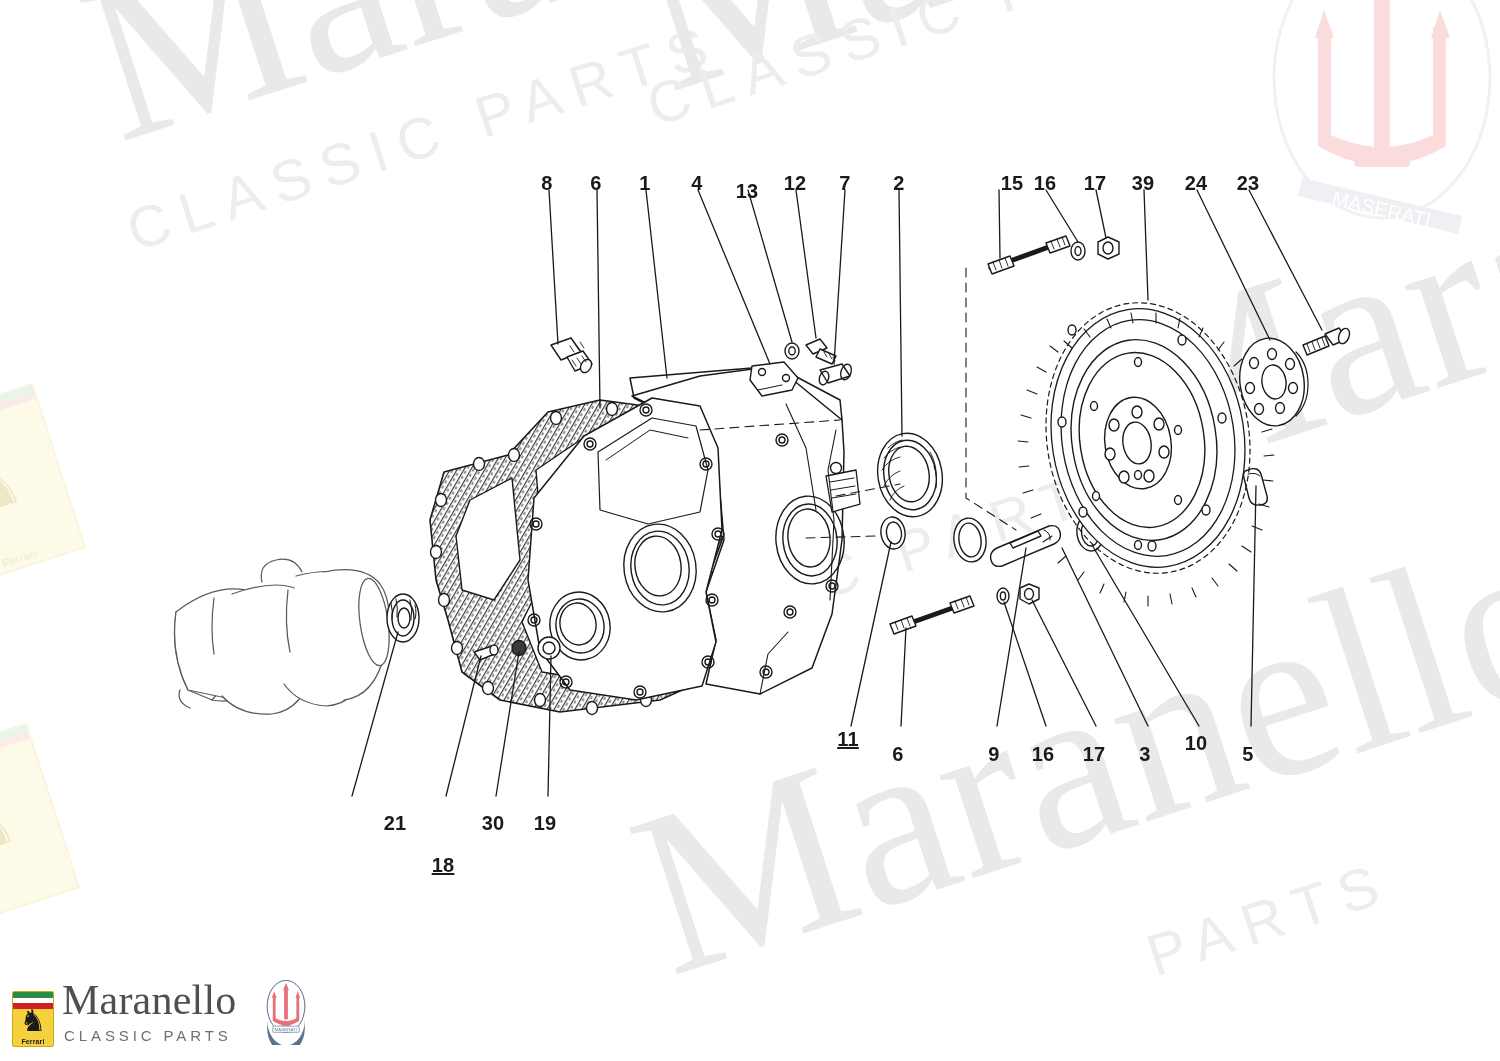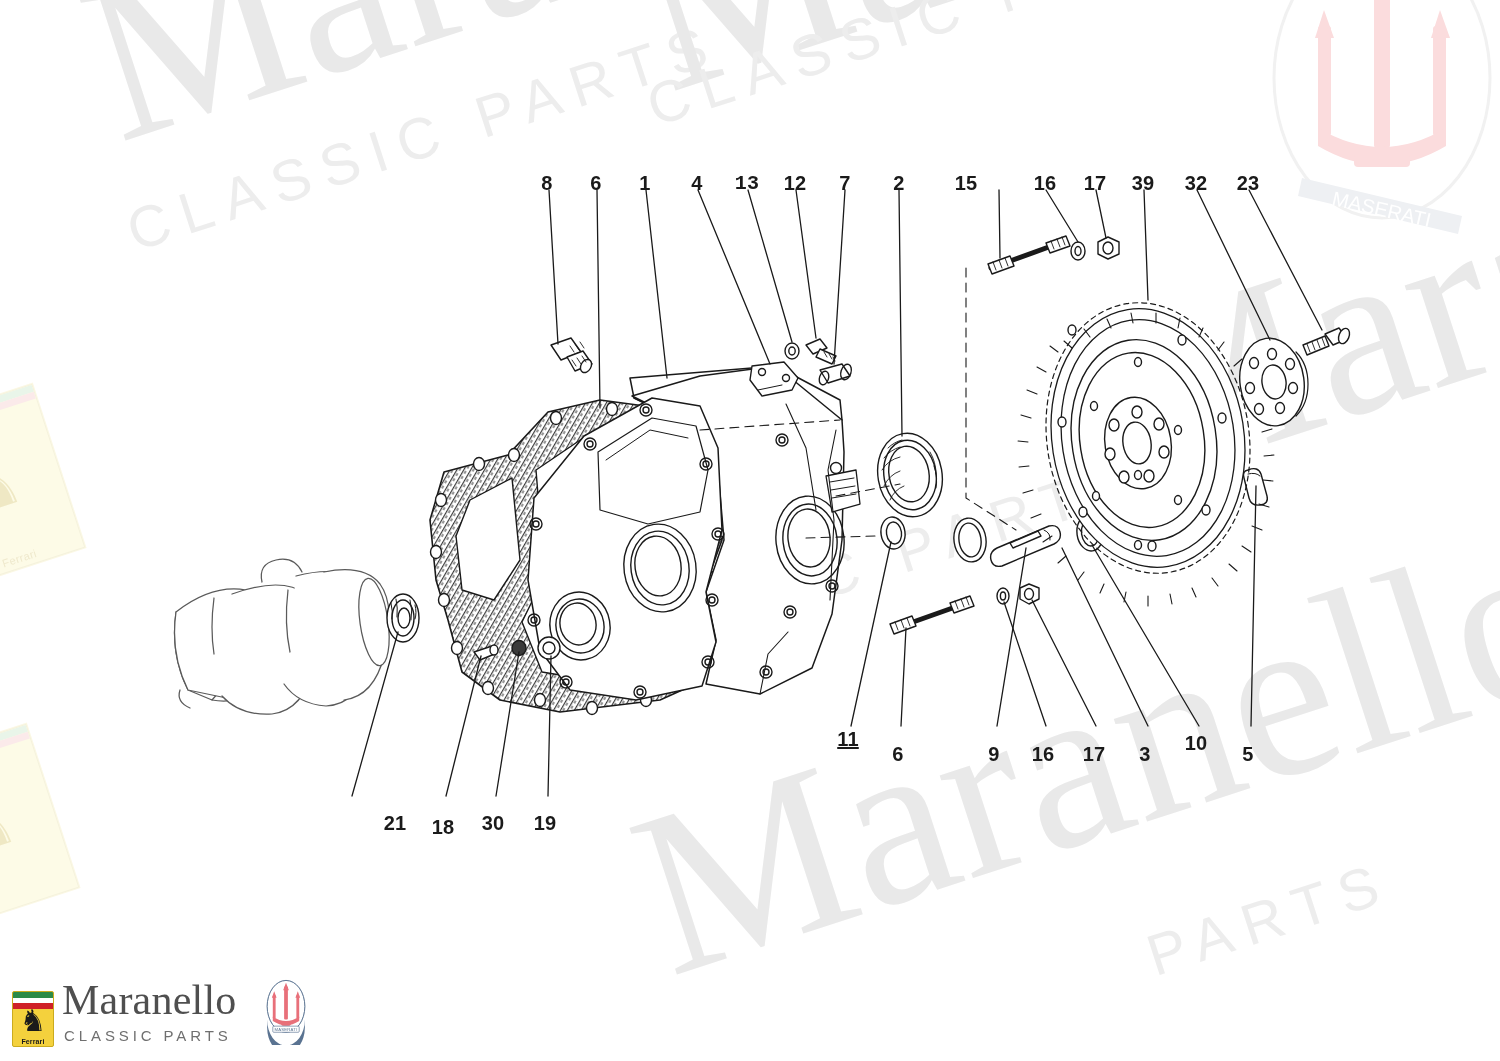--- a/index.html
+++ b/index.html
@@ -498,42 +498,42 @@
       </g>
     </g>
   </svg>
 
   <div>
 
     <div class="cal" style="left:547px;top:172px;">8</div>
     <div class="cal" style="left:596px;top:172px;">6</div>
     <div class="cal" style="left:645px;top:172px;">1</div>
     <div class="cal" style="left:697px;top:172px;">4</div>
-    <div class="cal" style="left:747px;top:172px;font-family:Liberation Mono, monospace;">13</div>
+    <div class="cal" style="left:747px;top:180px;">13</div>
     <div class="cal" style="left:795px;top:172px;">12</div>
     <div class="cal" style="left:845px;top:172px;">7</div>
     <div class="cal" style="left:899px;top:172px;">2</div>
-    <div class="cal" style="left:966px;top:172px;">15</div>
+    <div class="cal" style="left:1012px;top:172px;">15</div>
     <div class="cal" style="left:1045px;top:172px;">16</div>
     <div class="cal" style="left:1095px;top:172px;">17</div>
     <div class="cal" style="left:1143px;top:172px;">39</div>
-    <div class="cal" style="left:1196px;top:172px;">32</div>
+    <div class="cal" style="left:1196px;top:172px;">24</div>
     <div class="cal" style="left:1248px;top:172px;">23</div>
 
     <div class="cal" style="left:848px;top:728px;text-decoration:underline;">11</div>
     <div class="cal" style="left:898px;top:743px;">6</div>
     <div class="cal" style="left:994px;top:743px;">9</div>
     <div class="cal" style="left:1043px;top:743px;">16</div>
     <div class="cal" style="left:1094px;top:743px;">17</div>
     <div class="cal" style="left:1145px;top:743px;">3</div>
     <div class="cal" style="left:1196px;top:732px;">10</div>
     <div class="cal" style="left:1248px;top:743px;">5</div>
 
     <div class="cal" style="left:348px;top:812px;margin-left:47px;">21</div>
-    <div class="cal" style="left:443px;top:816px;">18</div>
+    <div class="cal" style="left:443px;top:854px;text-decoration:underline;">18</div>
     <div class="cal" style="left:493px;top:812px;">30</div>
     <div class="cal" style="left:545px;top:812px;">19</div>
   </div>
 
   <div id="brand">
 
     <div class="shield">
       <div class="g"></div>
         <div class="w"></div>
         <div class="r"></div>

